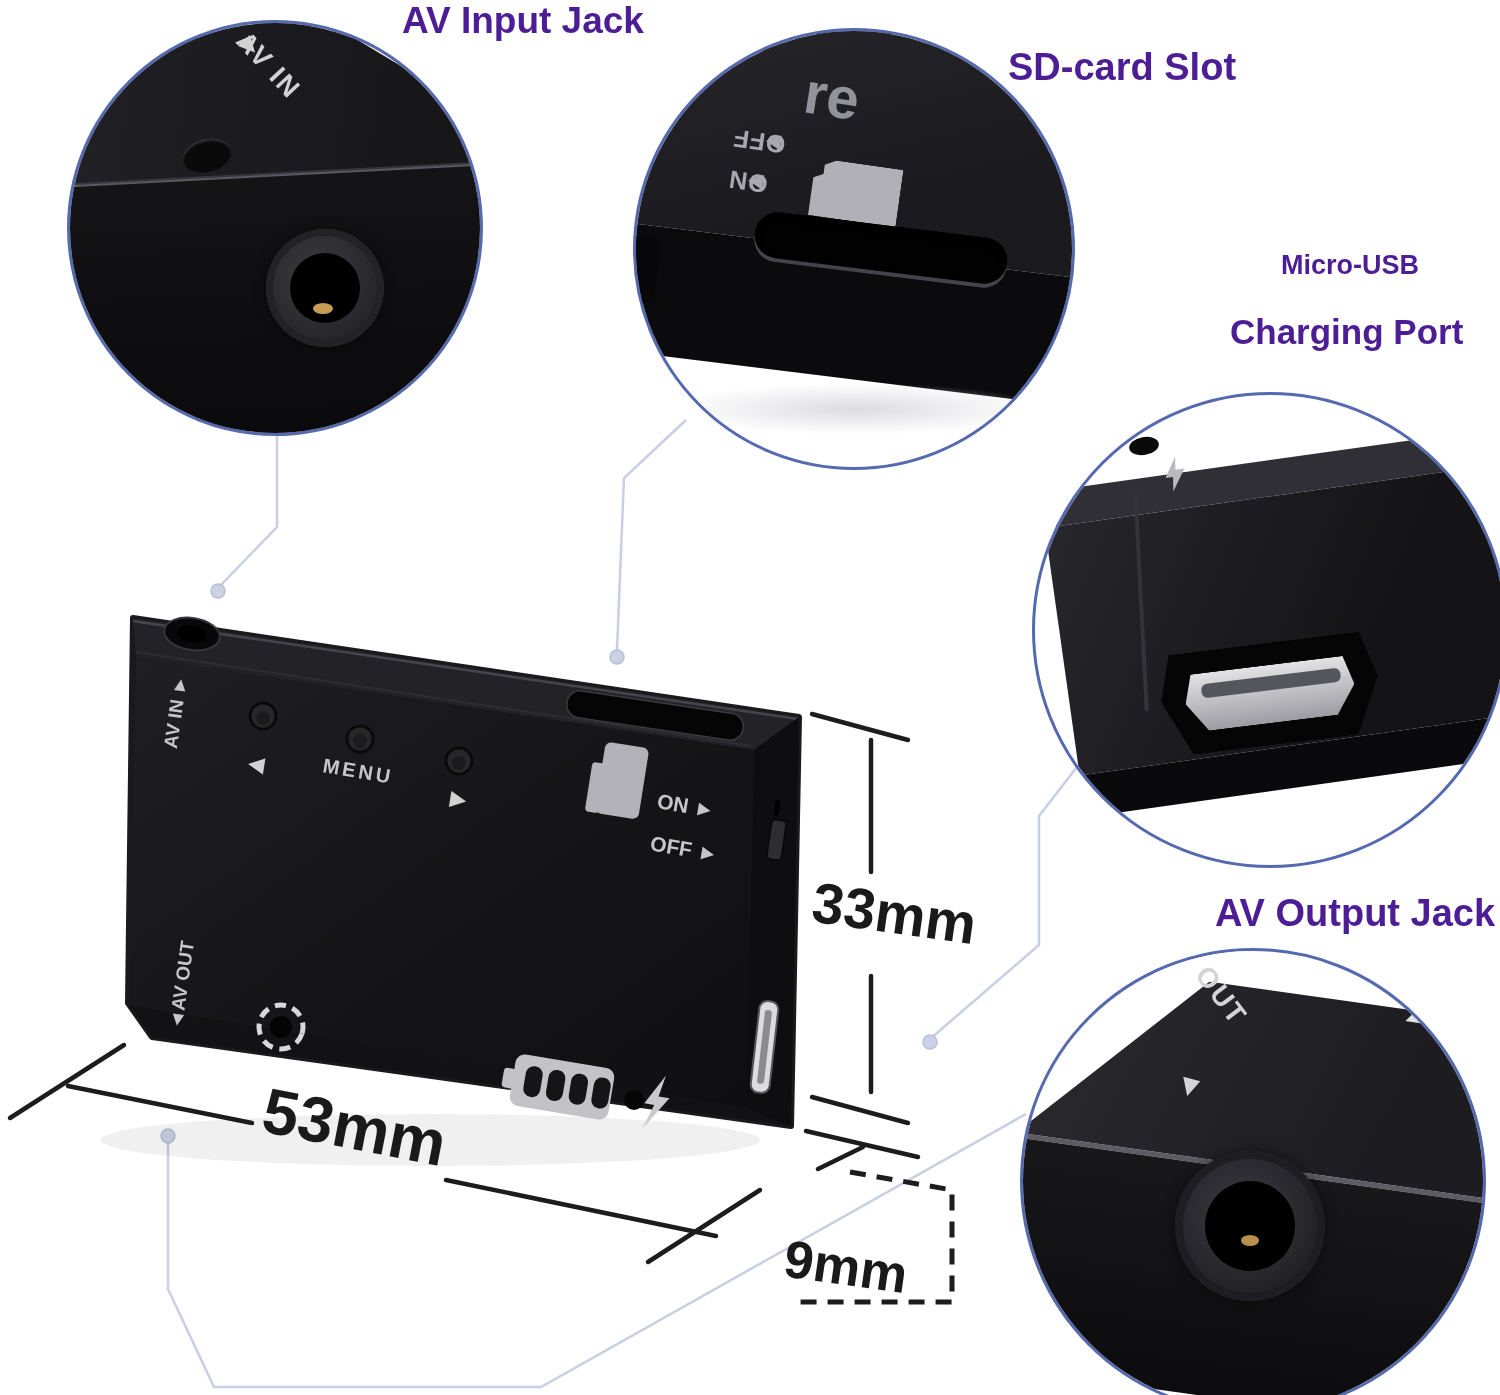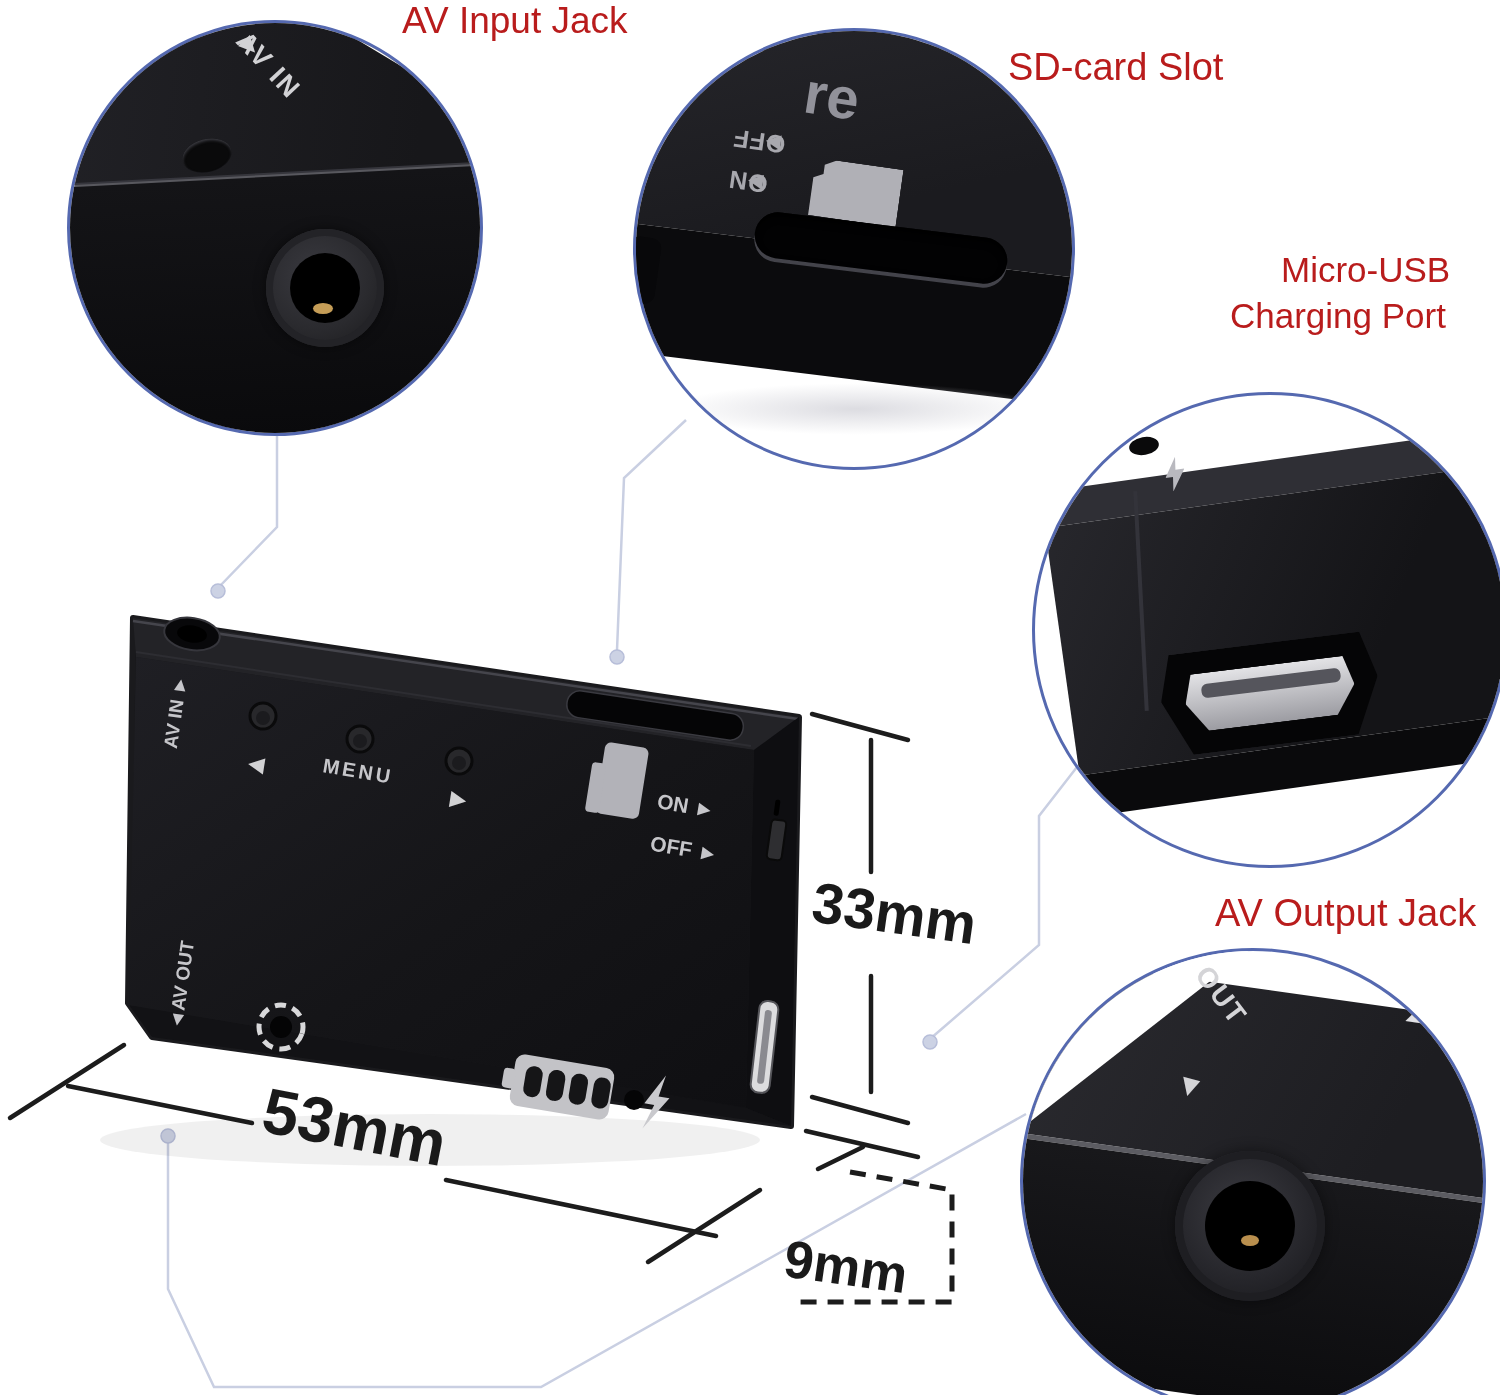--- a/index.html
+++ b/index.html
@@ -1,20 +1,20 @@
 <!DOCTYPE html>
 <html><head>
 <meta charset="utf-8">
 <style>
   html,body{margin:0;padding:0;background:#fff;}
   #canvas{position:relative;width:1500px;height:1395px;background:#fff;overflow:hidden;
           font-family:"Liberation Sans", sans-serif;}
   #bg{position:absolute;left:0;top:0;z-index:1;}
   
-  .lbl{position:absolute;z-index:6;font-weight:400;color:#b91c1c;white-space:nowrap;}
+  .lbl{position:absolute;z-index:6;font-weight:700;color:#4c1d95;white-space:nowrap;}
   
   .dim{position:absolute;z-index:6;font-weight:600;color:#1a1a1a;white-space:nowrap;}
   
   .devtxt{position:absolute;z-index:4;color:#c6c6ca;white-space:nowrap;font-weight:600;}
   
   .callout{position:absolute;z-index:3;border-radius:50%;border:3px solid #5569b0;
            overflow:hidden;background:#fff;}
   .callout *{position:absolute;}
   
   .c1-dev{left:-75px;top:-70px;width:620px;height:560px;transform:rotate(-3deg);}
@@ -276,21 +276,21 @@
     <div class="c4-arrow">▼</div>
     <div class="c4-partarrow">◄</div>
     <div class="c4-jack">
       <div class="c4-hole"></div>
       <div class="c4-pin"></div>
     </div>
   </div>
 
   <div class="lbl" style="left:402px;top:0px;font-size:37px;">AV Input Jack</div>
   <div class="lbl" style="left:1008px;top:46px;font-size:38px;">SD-card Slot</div>
-  <div class="lbl" style="left:1281px;top:250px;font-size:35px;">Micro-USB</div>
-  <div class="lbl" style="left:1230px;top:296px;font-size:35px;">Charging Port</div>
+  <div class="lbl" style="left:1281px;top:250px;font-size:27px;">Micro-USB</div>
+  <div class="lbl" style="left:1230px;top:312px;font-size:35px;">Charging Port</div>
   <div class="lbl" style="left:1199px;top:892px;font-size:38px;margin-left:16px;">AV Output Jack</div>
 
   <div class="dim" style="left:262px;top:1090px;font-size:64px;transform:rotate(11deg);">53mm</div>
   <div class="dim" style="left:812px;top:880px;font-size:57px;transform:rotate(8deg);">33mm</div>
   <div class="dim" style="left:784px;top:1236px;font-size:53px;transform:rotate(8deg);">9mm</div>
 
 </div>
 
 </body></html>

